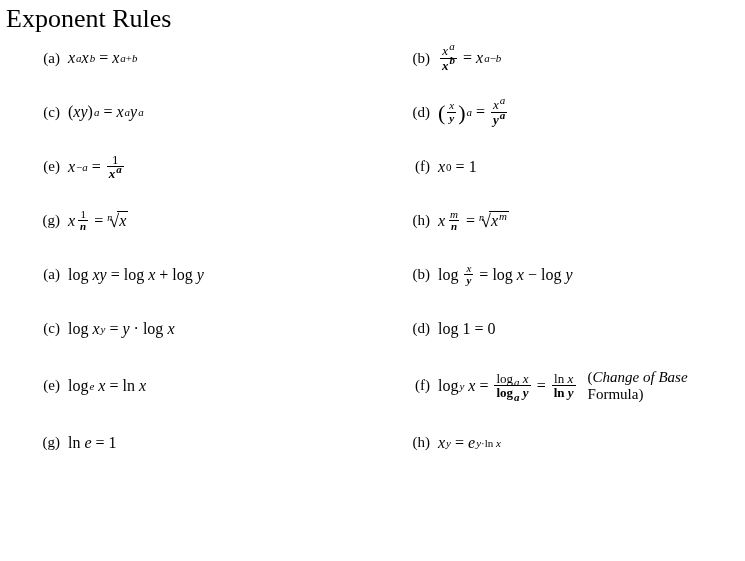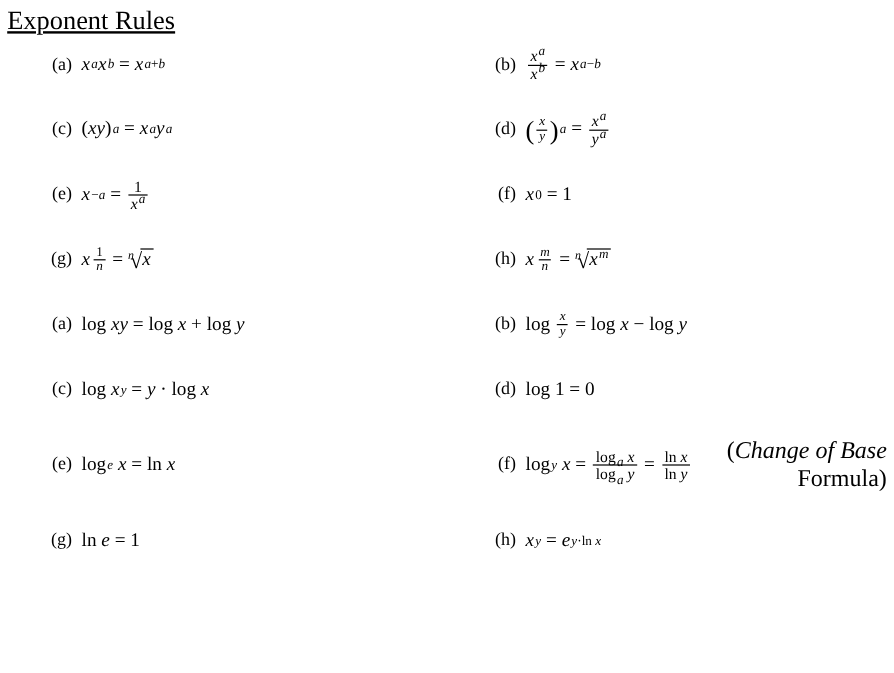--- a/index.html
+++ b/index.html
@@ -7,24 +7,23 @@
     padding: 0;
     background: #fff;
     color: #000;
     font-family: "Times New Roman", Times, serif;
     width: 745px;
   }
   .page {
     padding: 4px 6px 20px 6px;
   }
   h1 {
-    font-size: 22px;
+    font-size: 26px;
     font-weight: 400;
     margin: 0 0 10px 0;
-    text-decoration: underline;
   }
   .rules {
     margin-left: 30px;
   }
   .row {
     display: flex;
     margin: 10px 0 26px 0;
   }
   .cell {
     display: flex;
@@ -66,21 +65,21 @@
   .frac {
     display: inline-flex;
     flex-direction: column;
     align-items: center;
     font-size: 13px;
     line-height: 1.05;
     margin: 0 2px;
     vertical-align: middle;
   }
   .frac .num { padding: 0 2px; }
-  .frac .den { border-top: 1px solid #000; padding: 0 2px; }
+  .frac .den { border-top: 1px solid #000; padding: 0 2px; font-weight: bold; }
   .frac.small { font-size: 11px; }
   .eq { font-style: normal; margin: 0 4px; }
   .op { font-style: normal; margin: 0 4px; }
   .bigl, .bigr {
     font-size: 22px;
     font-style: normal;
     line-height: 0.8;
     display: inline-block;
   }
   .radic {
@@ -99,22 +98,21 @@
     font-style: normal;
     line-height: 1;
   }
   .radic .radicand {
     border-top: 1px solid #000;
     margin-left: -2px;
     padding: 0 2px;
   }
   .annot {
     margin-left: 10px;
-    font-size: 20px;
-    text-align: right;
+    font-size: 15px;
   }
   .annot .it { font-style: italic; }
 </style>
 </head>
 <body>
 
 <div class="page">
 
   <h1>Exponent Rules</h1>
   <div class="rules">

